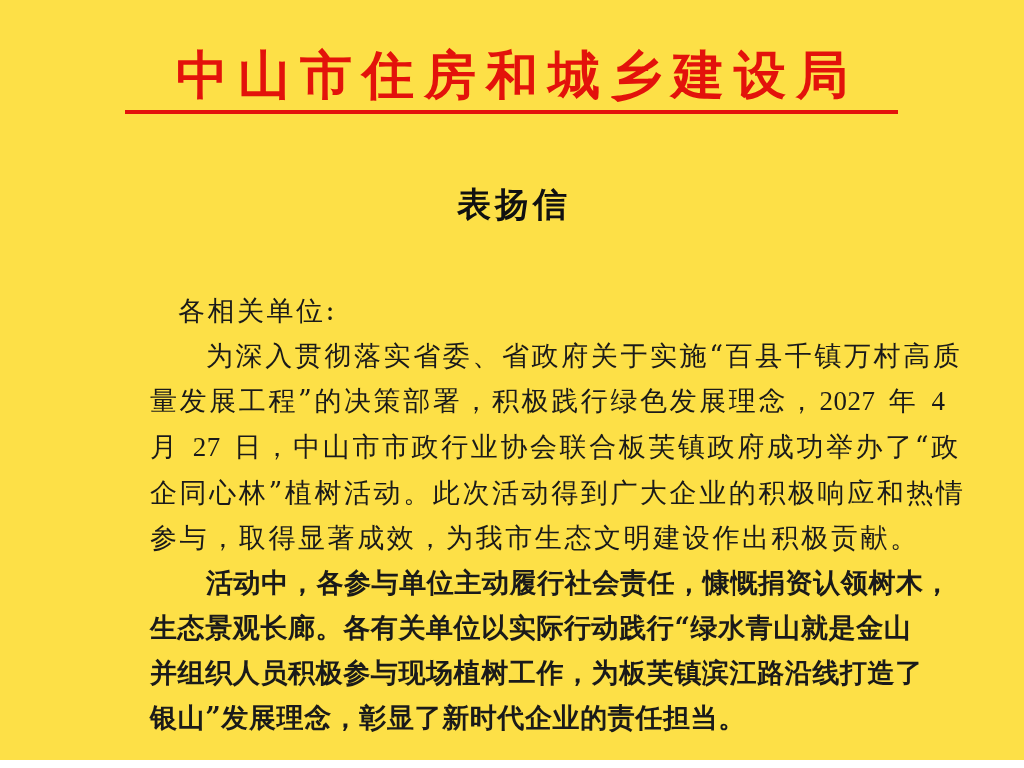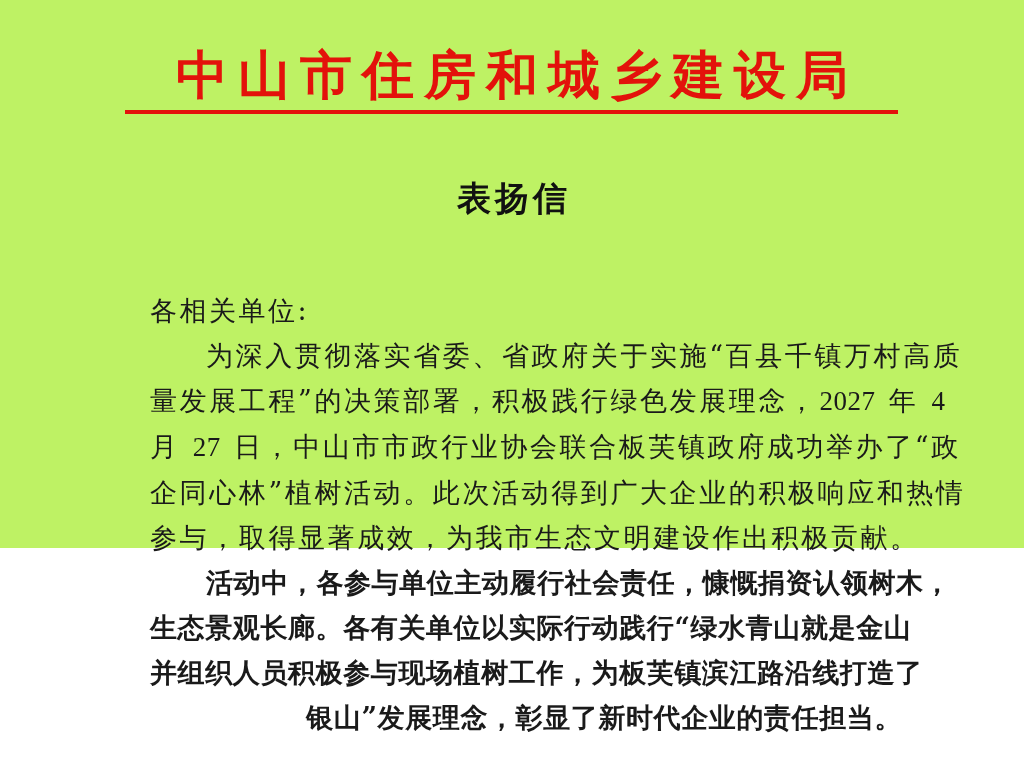--- a/index.html
+++ b/index.html
@@ -14,22 +14,22 @@
     height: 768px;
     overflow: hidden;
     font-family: "DejaVu Serif", "Liberation Serif", serif;
     color: #1a1a1a;
     -webkit-font-smoothing: antialiased;
   }
 
   .page {
     position: relative;
     width: 1024px;
-    height: 548px;
-    background: #bef264;
+    height: 760px;
+    background: #fde047;
     box-sizing: border-box;
   }
 
   
   .letterhead {
     position: absolute;
     left: 0;
     top: 46px;
     width: 1024px;
     text-align: center;
@@ -53,24 +53,24 @@
     top: 110px;
     width: 773px;
     height: 4px;
     background: #e3120b;
   }
 
   
   .doc-title {
     position: absolute;
     left: 0;
-    top: 176px;
+    top: 183px;
     width: 1024px;
     text-align: center;
-    font-family: Liberation Sans, sans-serif;
+    font-family: Liberation Serif, serif;
     font-weight: 700;
     font-size: 34px;
     line-height: 44px;
     letter-spacing: 4px;
     text-indent: 4px;
     color: #111111;
   }
 
   
   .body-block {
@@ -79,28 +79,28 @@
     top: 288px;
     width: 752px;
   }
 
   .salutation {
     font-size: 27px;
     line-height: 45px;
     letter-spacing: 2.5px;
     color: #1a1a1a;
     white-space: nowrap;
+    margin-left: 28px;
   }
 
   .para {
     font-size: 27px;
     line-height: 45px;
     color: #1a1a1a;
     margin: 0;
-    text-align: right;
   }
 
   .para .ln {
     display: block;
     white-space: nowrap;
   }
 
   
   .para.wide .ln {
     letter-spacing: 2.6px;

